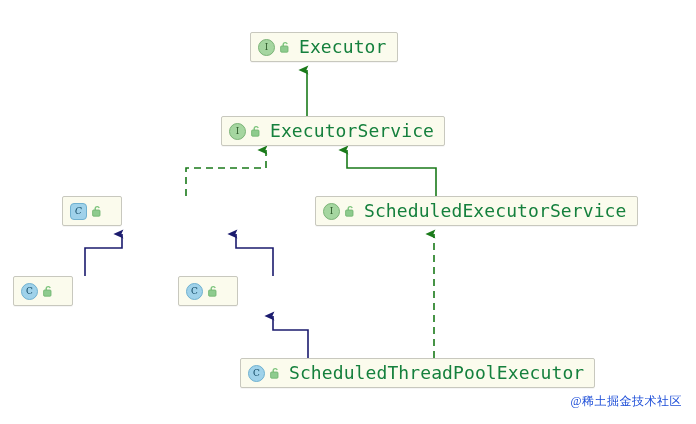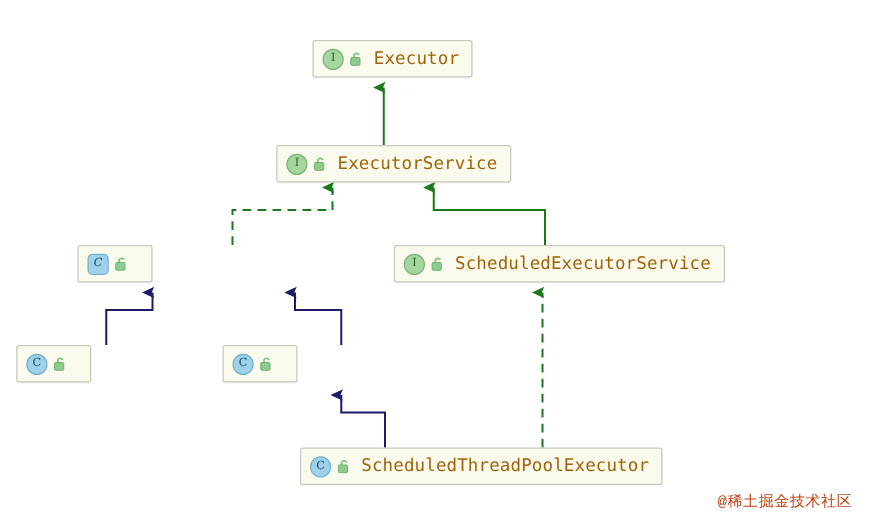--- a/index.html
+++ b/index.html
@@ -20,22 +20,22 @@
     border:1px solid #c8c8be;
     border-radius:2px;
     height:30px;
     display:flex;
     align-items:center;
     padding:0 10px 0 7px;
     white-space:nowrap;
     box-shadow:0 1px 0 rgba(0,0,0,0.04);
   }
   .node .label{
-    font-size:14px;
-    color:#a16207;
+    font-size:18px;
+    color:#15803d;
     letter-spacing:0.1px;
     line-height:14px;
   }
 
   
   .ico{
     flex:0 0 auto;
     display:inline-block;
     position:relative;
     margin-right:5px;
@@ -73,23 +73,23 @@
     font-family:"DejaVu Serif","Liberation Serif",serif;
     font-size:9px;color:#134b66;line-height:9px;
   }
   
   .ico-lock{width:11px;height:12px;margin-right:8px;}
   .ico-lock svg{display:block;}
 
   .watermark{
     position:absolute;
     right:14px;bottom:14px;
-    font-family:Liberation Mono, monospace;
+    font-family:Liberation Serif, serif;
     font-size:12px;
-    color:#c2410c;
+    color:#1d4ed8;
     letter-spacing:0.5px;
     user-select:none;
     margin-top:36px;
   }
 </style>
 </head>
 <body>
 
 <div id="canvas">
 

